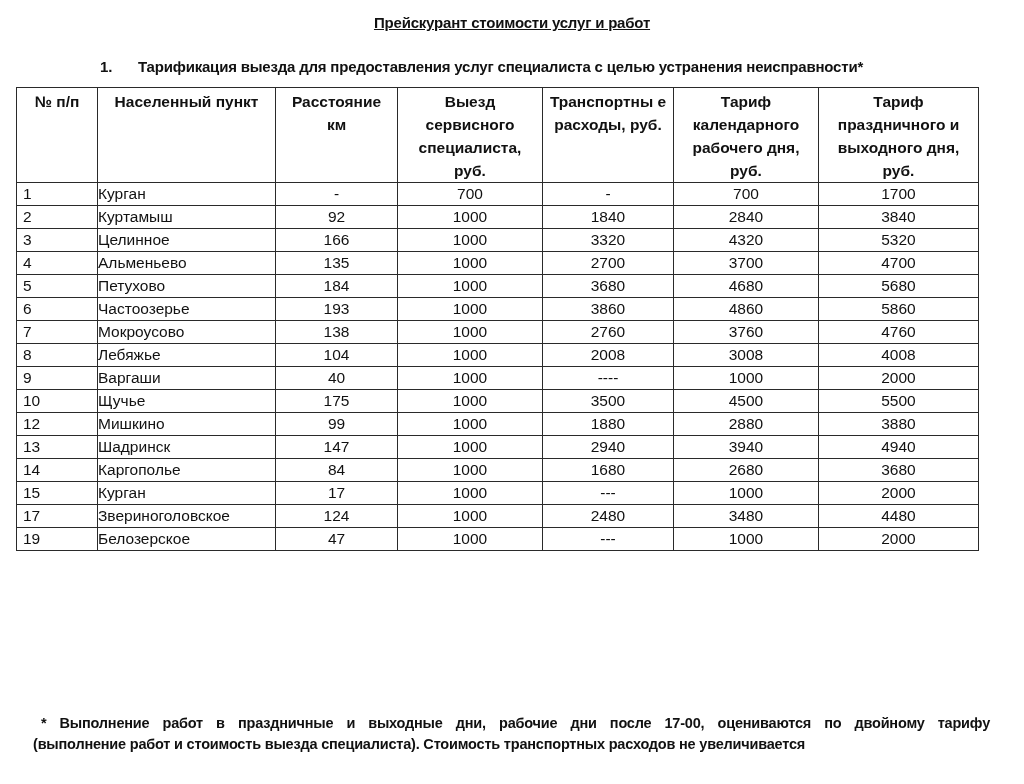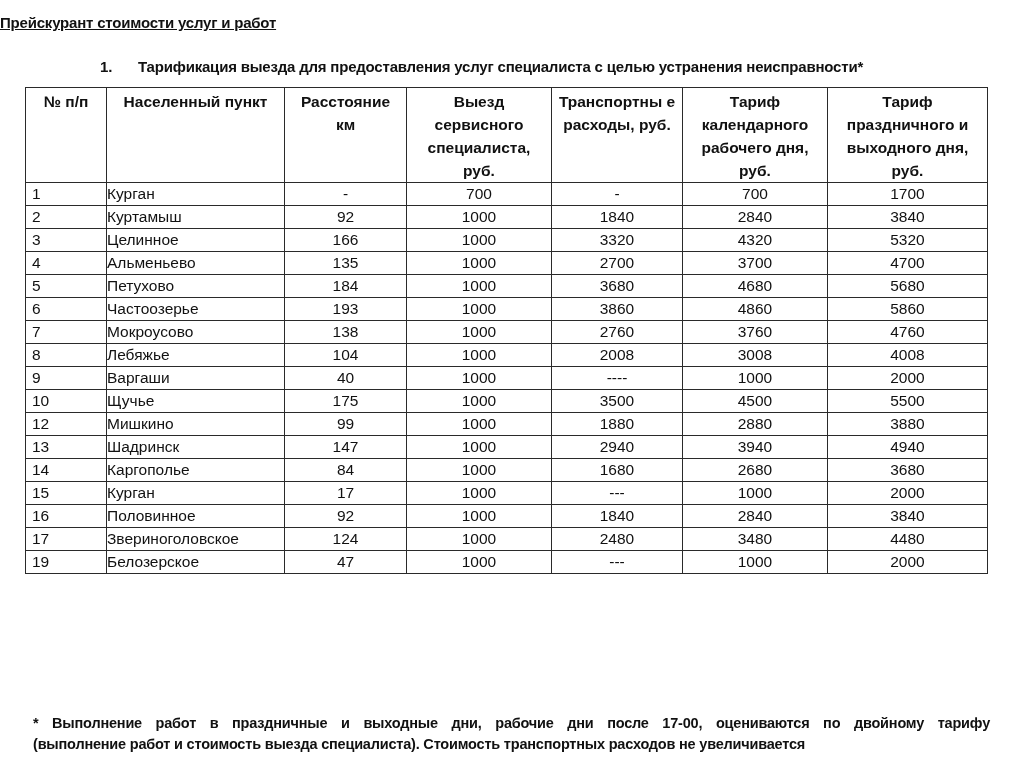--- a/index.html
+++ b/index.html
@@ -13,20 +13,21 @@
       position: relative;
       font-family: "Liberation Sans", "DejaVu Sans", sans-serif;
       color: #111111;
       overflow: hidden;
     }
     .doc-title {
       position: absolute;
       top: 14px;
       left: 0;
       width: 1024px;
+      text-align: center;
       font-size: 15px;
       font-weight: bold;
       text-decoration: underline;
       letter-spacing: -0.2px;
     }
     .section-heading {
       position: absolute;
       top: 58px;
       left: 100px;
       font-size: 15px;
@@ -34,21 +35,21 @@
       letter-spacing: -0.2px;
       white-space: nowrap;
     }
     .section-heading .num {
       display: inline-block;
       width: 38px;
     }
     table.price-table {
       position: absolute;
       top: 87px;
-      left: 25px;
+      left: 16px;
       width: 962px;
       border-collapse: collapse;
       table-layout: fixed;
       font-size: 15.5px;
     }
     table.price-table th,
     table.price-table td {
       border: 1.5px solid #2a2a2a;
       padding: 0 6px;
       overflow: hidden;
@@ -85,20 +86,21 @@
       font-weight: bold;
       line-height: 21px;
       text-align: justify;
       text-align-last: left;
       letter-spacing: -0.2px;
     }
     .footnote .line1 {
       display: block;
       text-align: justify;
       text-align-last: justify;
+      margin-left: 8px;
     }
     .footnote .line2 {
       display: block;
     }
   </style>
 </head>
 <body>
 
 <div>
   <div class="doc-title">Прейскурант стоимости услуг и работ</div>
@@ -249,29 +251,20 @@
         <tr>
           <td class="c-num">15</td>
           <td class="c-name">Курган</td>
           <td>17</td>
           <td>1000</td>
           <td>---</td>
           <td>1000</td>
           <td>2000</td>
         </tr>
         <tr>
-          <td class="c-num">16</td>
-          <td class="c-name">Половинное</td>
-          <td>92</td>
-          <td>1000</td>
-          <td>1840</td>
-          <td>2840</td>
-          <td>3840</td>
-        </tr>
-        <tr>
           <td class="c-num">17</td>
           <td class="c-name">Звериноголовское</td>
           <td>124</td>
           <td>1000</td>
           <td>2480</td>
           <td>3480</td>
           <td>4480</td>
         </tr>
         <tr>
           <td class="c-num">19</td>

